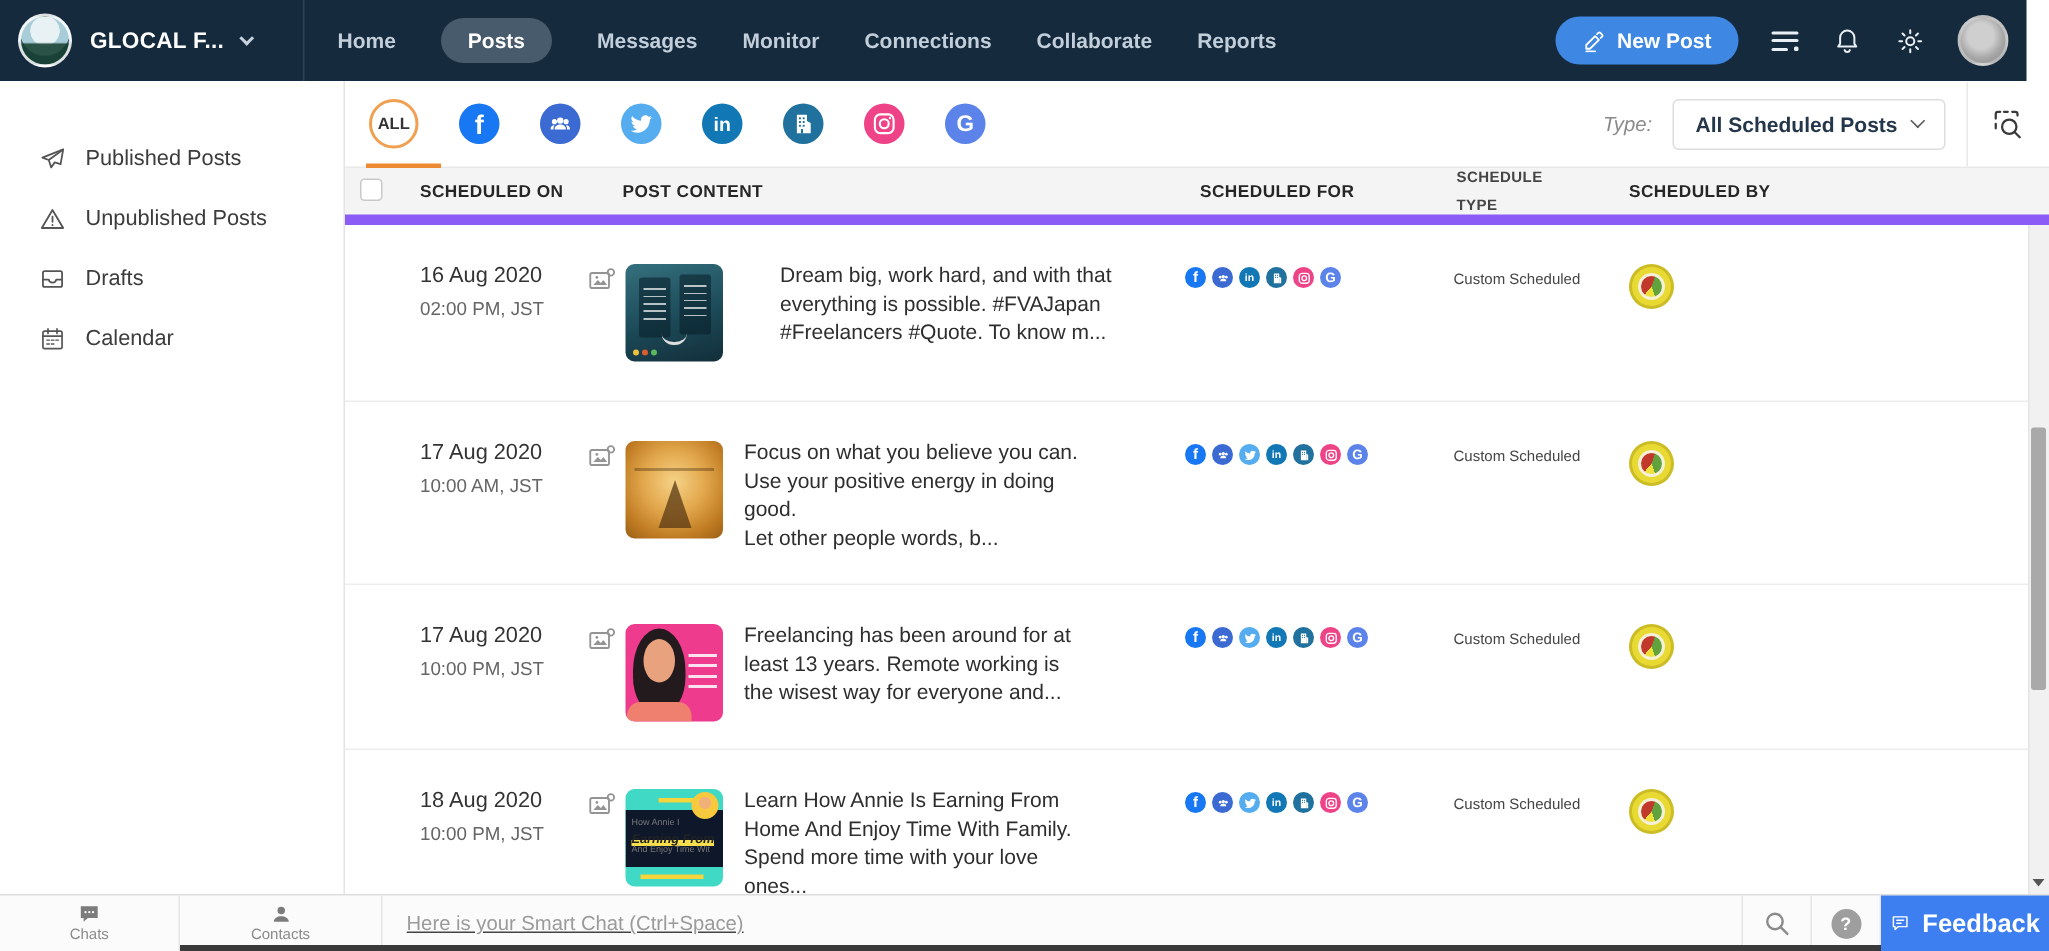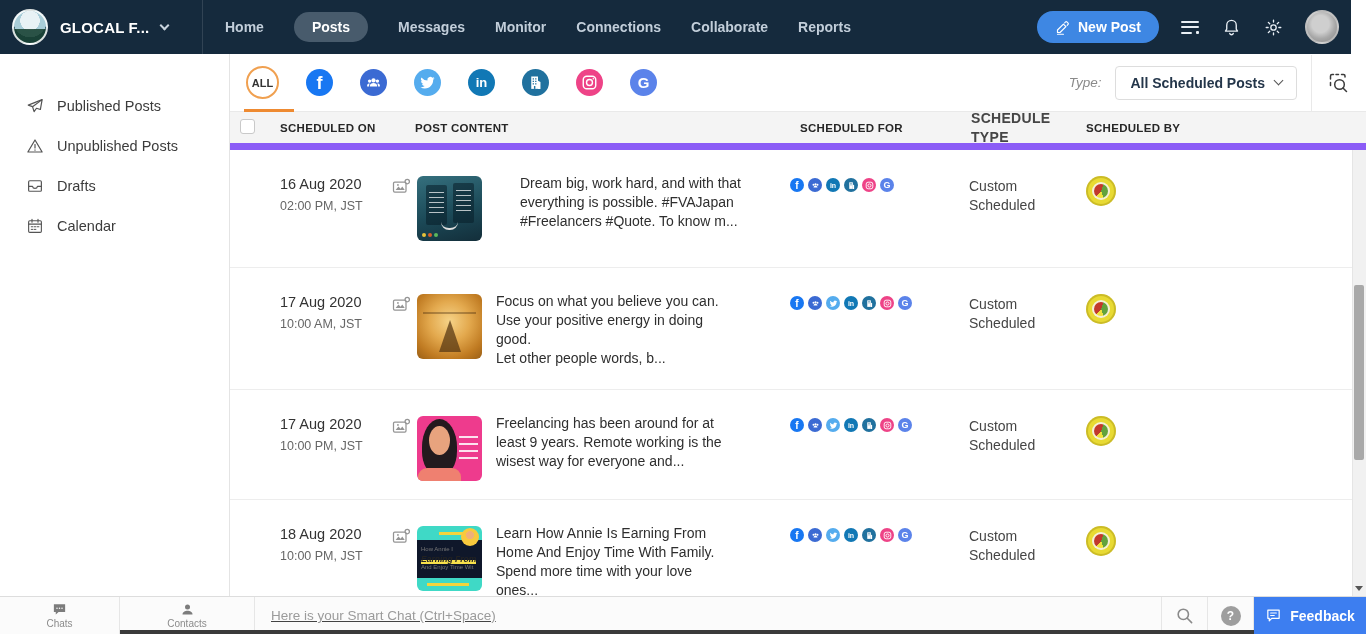--- a/index.html
+++ b/index.html
@@ -111,21 +111,21 @@
   .trow:nth-child(3){height:110px;}
   .trow:nth-child(4){height:160px;}
   .date{font-size:14.5px;color:#333;}
   .time{font-size:12.5px;color:#666;margin-top:7px;}
   .photo-badge{width:20px;height:20px;display:flex;margin-top:1px;}
   .photo-badge svg{width:20px;height:20px;}
   .thumb{width:65px;height:65px;border-radius:6px;position:relative;overflow:hidden;flex:none;
     margin:0 14px 0 4px;}
   .ptext{width:228px;font-size:14px;line-height:19px;color:#2e2e2e;white-space:pre-line;margin-top:-2px;}
   .fornet{display:flex;gap:4px;margin-top:2px;}
-  .col-type{font-size:14px;color:#454545;padding-right:30px;margin-top:1px;line-height:19px;}
+  .col-type{font-size:10px;color:#454545;padding-right:30px;margin-top:1px;line-height:19px;}
   .by-avatar{width:30px;height:30px;border-radius:50%;background:#E8DA33;position:relative;
     box-shadow:inset 0 0 0 2px rgba(120,100,0,.25);margin-left:2px;display:block;}
   .by-avatar::before{content:"";position:absolute;inset:6px;border-radius:50%;background:#f5f0d8;}
   .by-avatar::after{content:"";position:absolute;inset:8px;border-radius:50%;
     background:conic-gradient(from 220deg,#c2392c 0 160deg,#62a23c 160deg 300deg,#f0e03a 300deg);}
 
   
   .thumb1{background:linear-gradient(165deg,#35707e,#1c4a58 55%,#132e3a);}
   .thumb1 .card{position:absolute;top:9px;width:21px;height:40px;background:rgba(8,30,40,.55);border-radius:2px;}
   .thumb1 .c1{left:9px;} .thumb1 .c2{left:36px;top:7px;}
@@ -179,21 +179,21 @@
   .bb-input{border:none;outline:none;background:transparent;width:100%;font-size:13.5px;color:#444;
     font-family:inherit;text-decoration:underline;}
   .bb-input::placeholder{color:#9b9b9b;}
   .bb-icon{width:46px;display:flex;align-items:center;justify-content:center;
     border-right:1px solid #e6e6e6;cursor:pointer;}
   .bb-icon svg{width:19px;height:19px;}
   .help-circle{width:20px;height:20px;border-radius:50%;background:#9e9e9e;color:#fff;font-size:12px;
     font-weight:700;display:flex;align-items:center;justify-content:center;}
   .help-circle::before{content:"?";}
   .bb-feedback{width:112px;background:#3D7EF0;color:#fff;display:flex;align-items:center;
-    justify-content:center;gap:8px;font-size:14px;font-weight:600;cursor:pointer;border:none;
+    justify-content:center;gap:8px;font-size:17px;font-weight:600;cursor:pointer;border:none;
     font-family:inherit;}
   .bb-feedback svg{width:17px;height:17px;}
   .os-strip{position:absolute;bottom:0;left:120px;right:112px;height:4px;background:#3a3a3a;z-index:5;}
 </style>
 </head>
 <body>
 
 <div class="app">
 
   <header class="navbar">
@@ -501,21 +501,21 @@
                 <circle cx="8.3" cy="9.5" r="1.1" fill="#949494" stroke="none"></circle>
                 <circle cx="19.5" cy="5.5" r="2.6"></circle>
               </svg>
         </span>
           </span>
         <div class="col-content" style="width:377px;">
           <div class="thumb thumb3">
             <span class="shirt"></span>
               <span class="t3lines"></span>
           </div>
-          <div class="ptext">Freelancing has been around for at least 9 years. Remote working is the wisest way for everyone and...</div>
+          <div class="ptext">Freelancing has been around for at least 13 years. Remote working is the wisest way for everyone and...</div>
         </div>
         <div class="col-for fornet">
           <span class="net fb"></span>
           <span class="net fbg">
               <svg viewBox="0 0 24 24" fill="#fff">
                 <circle cx="6.5" cy="10" r="2.4"></circle>
                 <circle cx="17.5" cy="10" r="2.4"></circle>
                 <circle cx="12" cy="9" r="3"></circle>
                 <path d="M12 12.6c-2.9 0-5.2 1.7-5.2 3.9v1h10.4v-1c0-2.2-2.3-3.9-5.2-3.9z"></path>
               </svg>

